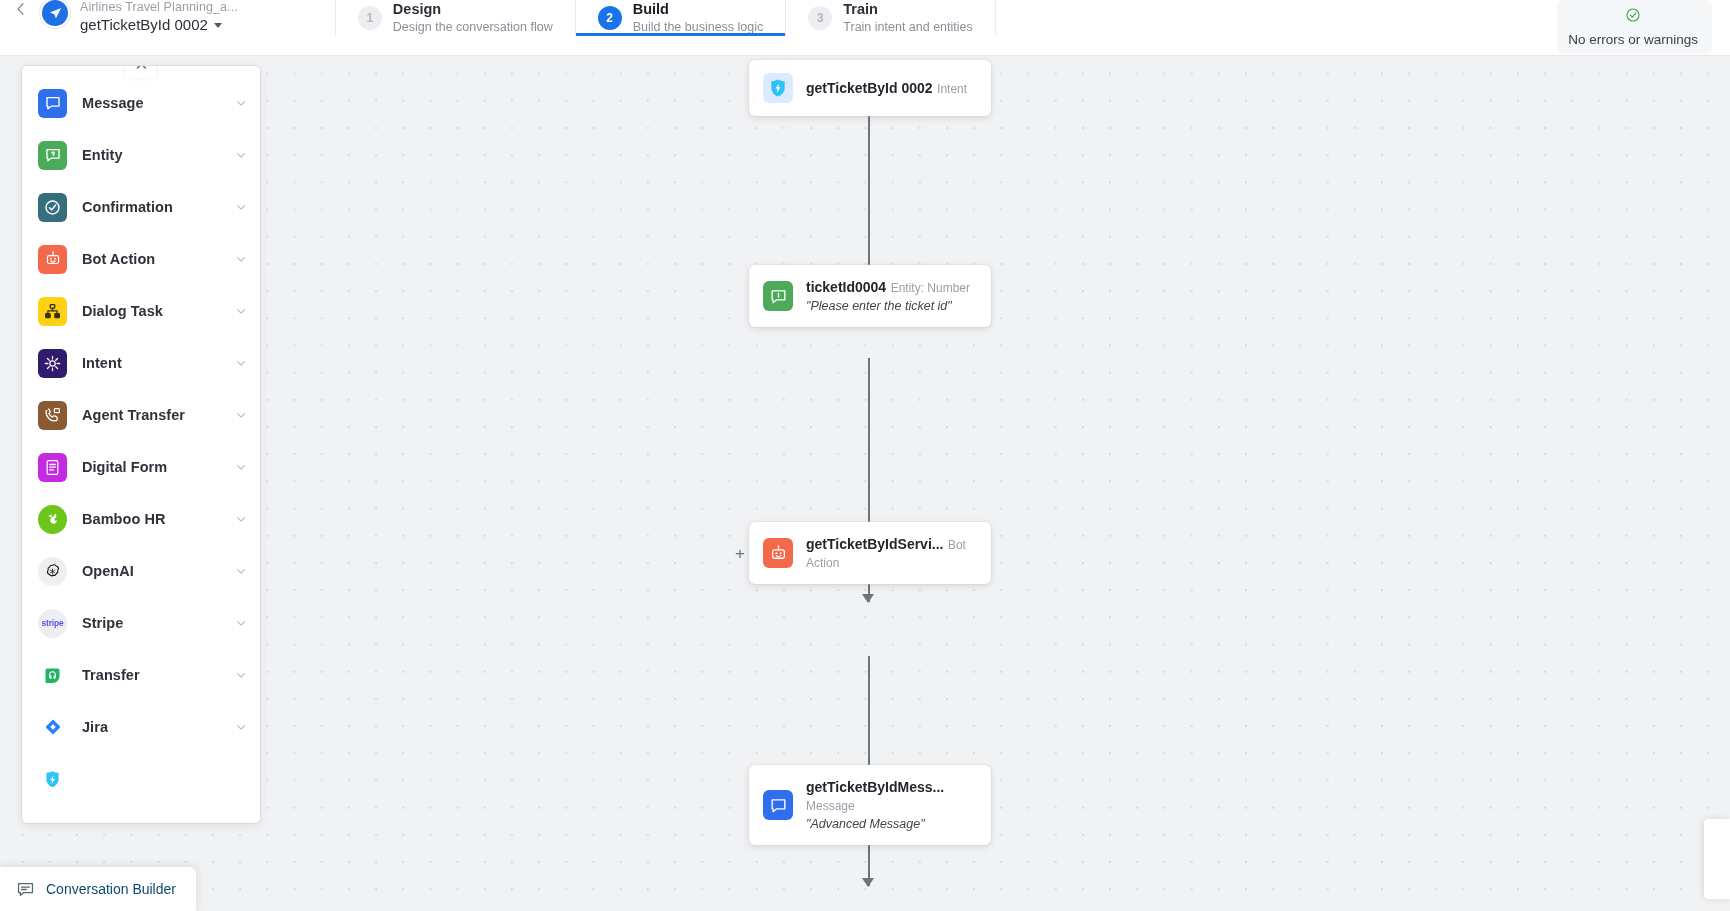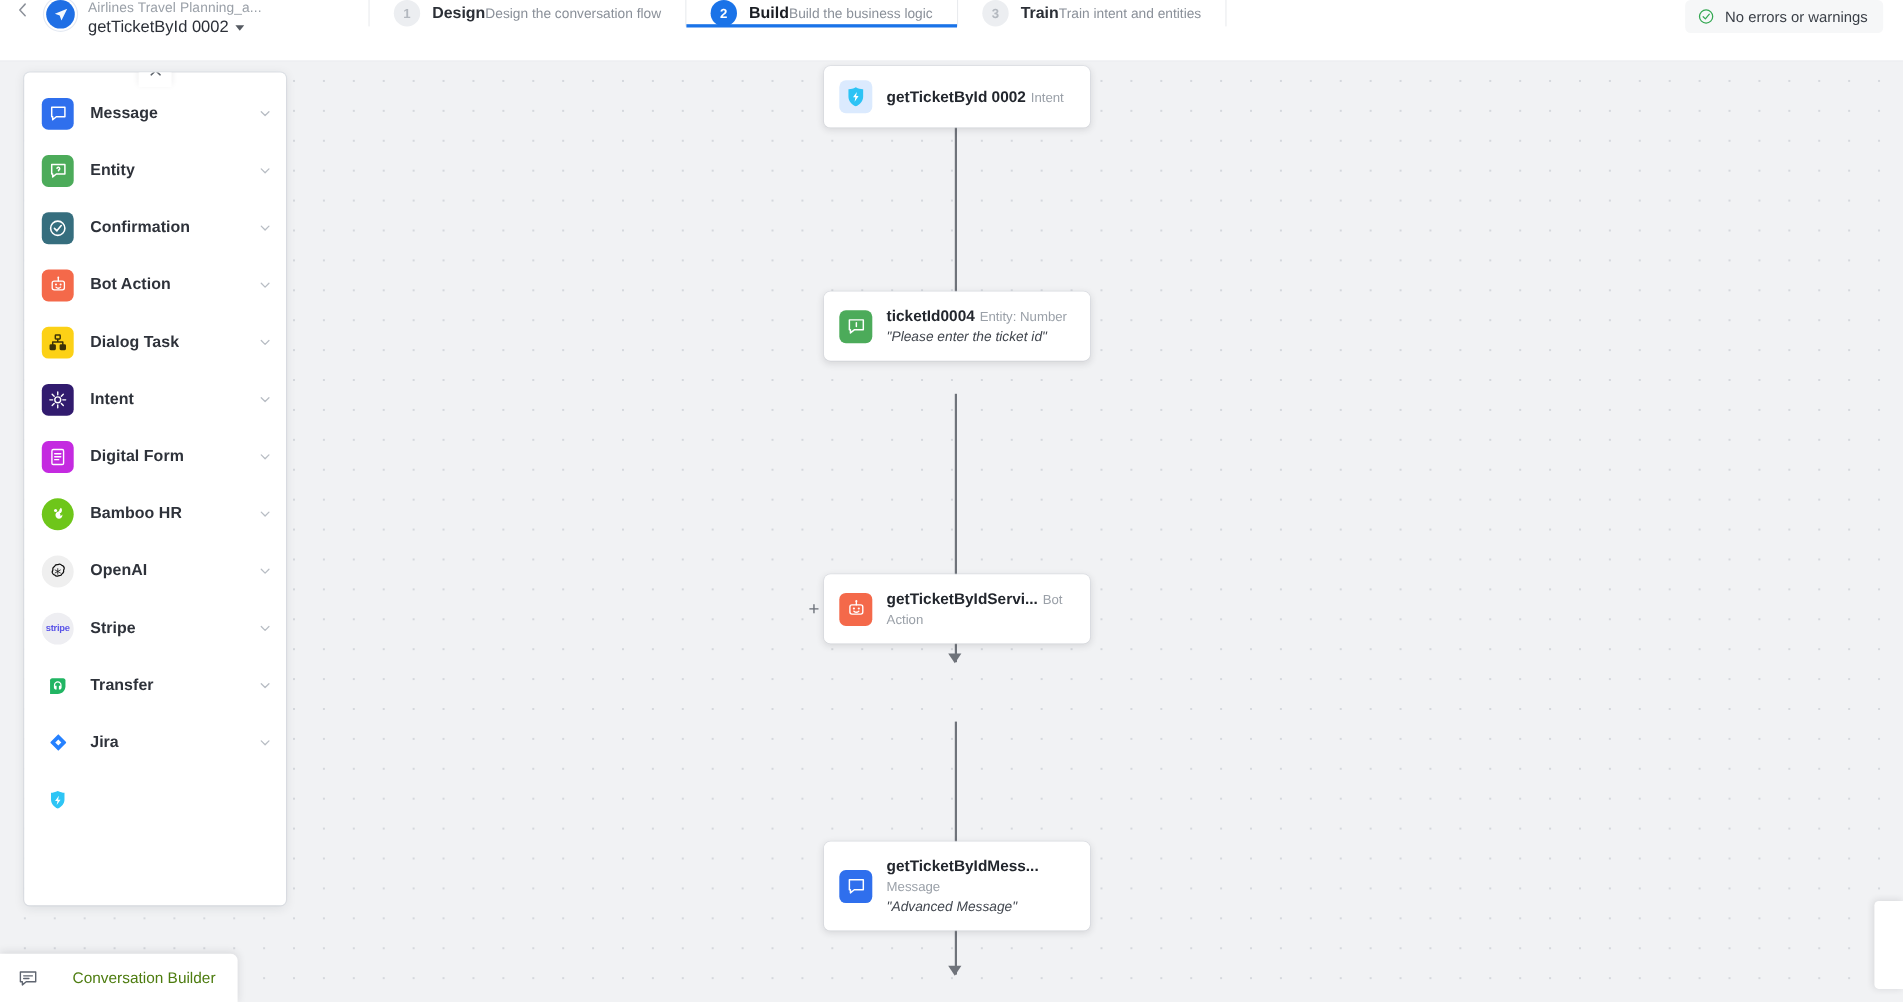--- a/index.html
+++ b/index.html
@@ -57,35 +57,35 @@
   }
   .step:last-child { border-right: 1px solid #e9ebee; }
   .step-num {
     width: 24px; height: 24px; border-radius: 50%;
     background: #eceef1; color: #b3b8bf;
     font-size: 12px; font-weight: 700;
     display: flex; align-items: center; justify-content: center;
     flex: none;
   }
   .step.active .step-num { background: #1a73e8; color: #fff; }
-  .step-txt { display: flex; flex-direction: row; justify-content: center; }
+  .step-txt { display: flex; flex-direction: column; justify-content: center; }
   .step-title { font-size: 14.5px; font-weight: 700; color: #2b2f36; line-height: 18px; }
   .step.active .step-title { color: #1a1d23; }
   .step-desc { font-size: 12.5px; color: #8a9099; line-height: 16px; margin-top: 1px; }
   .step.active::after {
     content: ""; position: absolute; left: 0; right: 0; bottom: -1px;
     height: 3px; background: #1a73e8;
   }
 
   .hdr-right { margin-left: auto; display: flex; align-items: center; padding-right: 18px; }
   .status-pill {
     display: flex; align-items: center; gap: 9px;
     background: #f6f7f8; border-radius: 5px;
     padding: 7px 14px 7px 11px;
-    font-size: 13.5px; color: #3a3f47;
+    font-size: 13.5px; color: #3a3f47; flex-direction: column;
   }
   .status-pill svg { width: 16px; height: 16px; flex: none; }
 
   
   .canvas {
     position: absolute; top: 56px; left: 0;
     width: 1730px; height: 855px;
     background-color: #f1f2f4;
     background-image: radial-gradient(#d5d8dd 1.1px, transparent 1.2px);
     background-size: 27.2px 27.2px;
@@ -185,21 +185,21 @@
   
   .conv-builder {
     position: absolute; left: 0; bottom: 0;
     height: 44px; padding: 0 20px 0 16px;
     background: #ffffff;
     border-radius: 0 6px 0 0;
     box-shadow: 0 -1px 8px rgba(30,35,45,.12);
     display: flex; align-items: center; gap: 11px;
     z-index: 35; cursor: pointer;
   }
-  .conv-builder .cb-label { font-size: 14px; color: #4d7c0f; white-space: nowrap; margin-left: 20px; }
+  .conv-builder .cb-label { font-size: 14px; color: #0c4a6e; white-space: nowrap; }
 
   .right-sliver {
     position: absolute; right: 0; top: 763px;
     width: 26px; height: 80px;
     background: #ffffff;
     border-radius: 4px 0 0 4px;
     box-shadow: -1px 0 7px rgba(30,35,45,.12);
     z-index: 20;
   }
 </style>
@@ -436,20 +436,34 @@
         </svg>
       </span>
       <span class="pal-label">Intent</span>
       <span class="pal-chev">
         <svg viewBox="0 0 24 24" width="14" height="14" fill="none" stroke="currentColor" stroke-width="2" stroke-linecap="round" stroke-linejoin="round">
             <polyline points="6,9.5 12,15.5 18,9.5"></polyline>
           </svg>
       </span>
     </div>
 
+    <div class="pal-item">
+      <span class="pal-ico" style="background:#8a5a32;">
+        <svg viewBox="0 0 24 24" width="19" height="19" fill="none" stroke="#fff" stroke-width="1.6" stroke-linejoin="round">
+          <path d="M6.3 3.6c1 0 1.6.6 2 1.7l.7 2c.2.7 0 1.2-.6 1.6l-1 .7c.9 2 2.5 3.6 4.5 4.5l.7-1c.4-.6.9-.8 1.6-.6l2 .7c1.1.4 1.7 1 1.7 2v1.5c0 1.2-.9 2-2.1 1.9C9.6 19.8 4.2 14.4 3.7 7.7 3.6 6.5 4.4 5.6 5.6 5.6"></path>
+          <rect x="14.4" y="3.4" width="6.2" height="5" rx="0.9"></rect>
+        </svg>
+      </span>
+      <span class="pal-label">Agent Transfer</span>
+      <span class="pal-chev">
+        <svg viewBox="0 0 24 24" width="14" height="14" fill="none" stroke="currentColor" stroke-width="2" stroke-linecap="round" stroke-linejoin="round">
+            <polyline points="6,9.5 12,15.5 18,9.5"></polyline>
+          </svg>
+      </span>
+    </div>
 
     <div class="pal-item">
       <span class="pal-ico" style="background:#c42ae0;">
         <svg viewBox="0 0 24 24" width="19" height="19" fill="none" stroke="#fff" stroke-width="1.6" stroke-linecap="round" stroke-linejoin="round">
           <rect x="5.3" y="3.4" width="13.4" height="17.2" rx="1.6"></rect>
           <path d="M8.5 8.2h7M8.5 11.6h7M8.5 15h4.6"></path>
         </svg>
       </span>
       <span class="pal-label">Digital Form</span>
       <span class="pal-chev">

